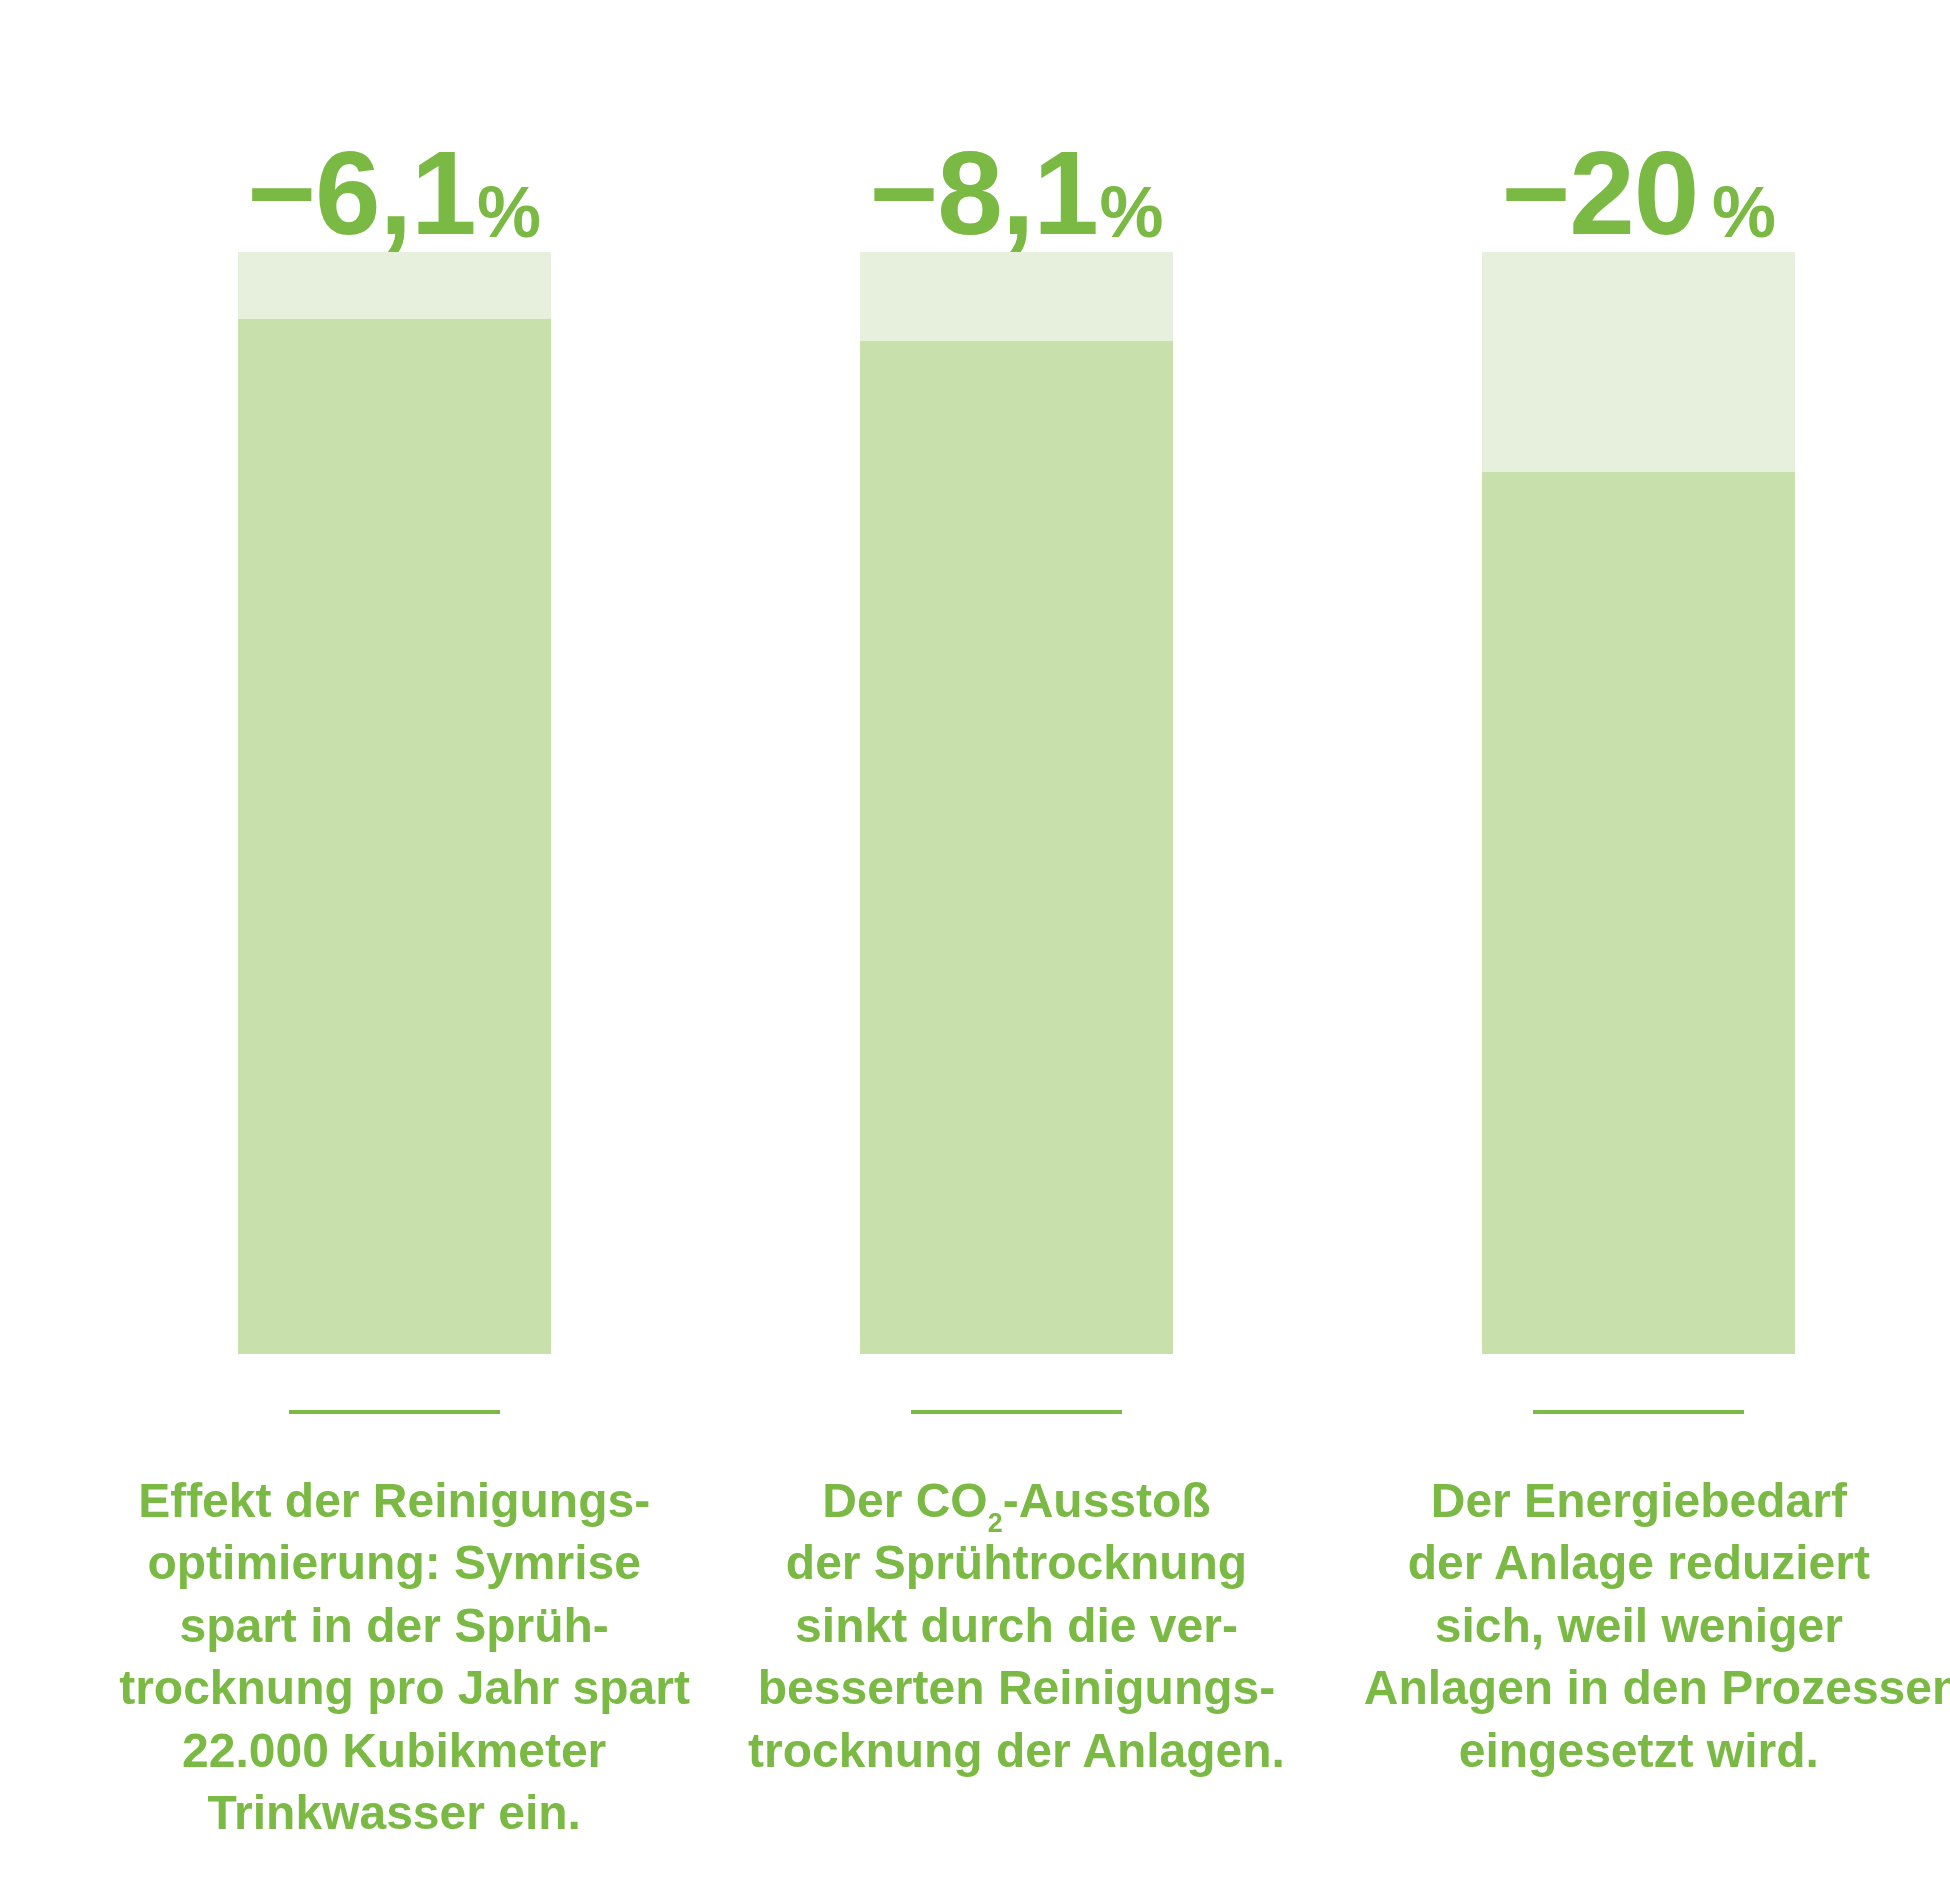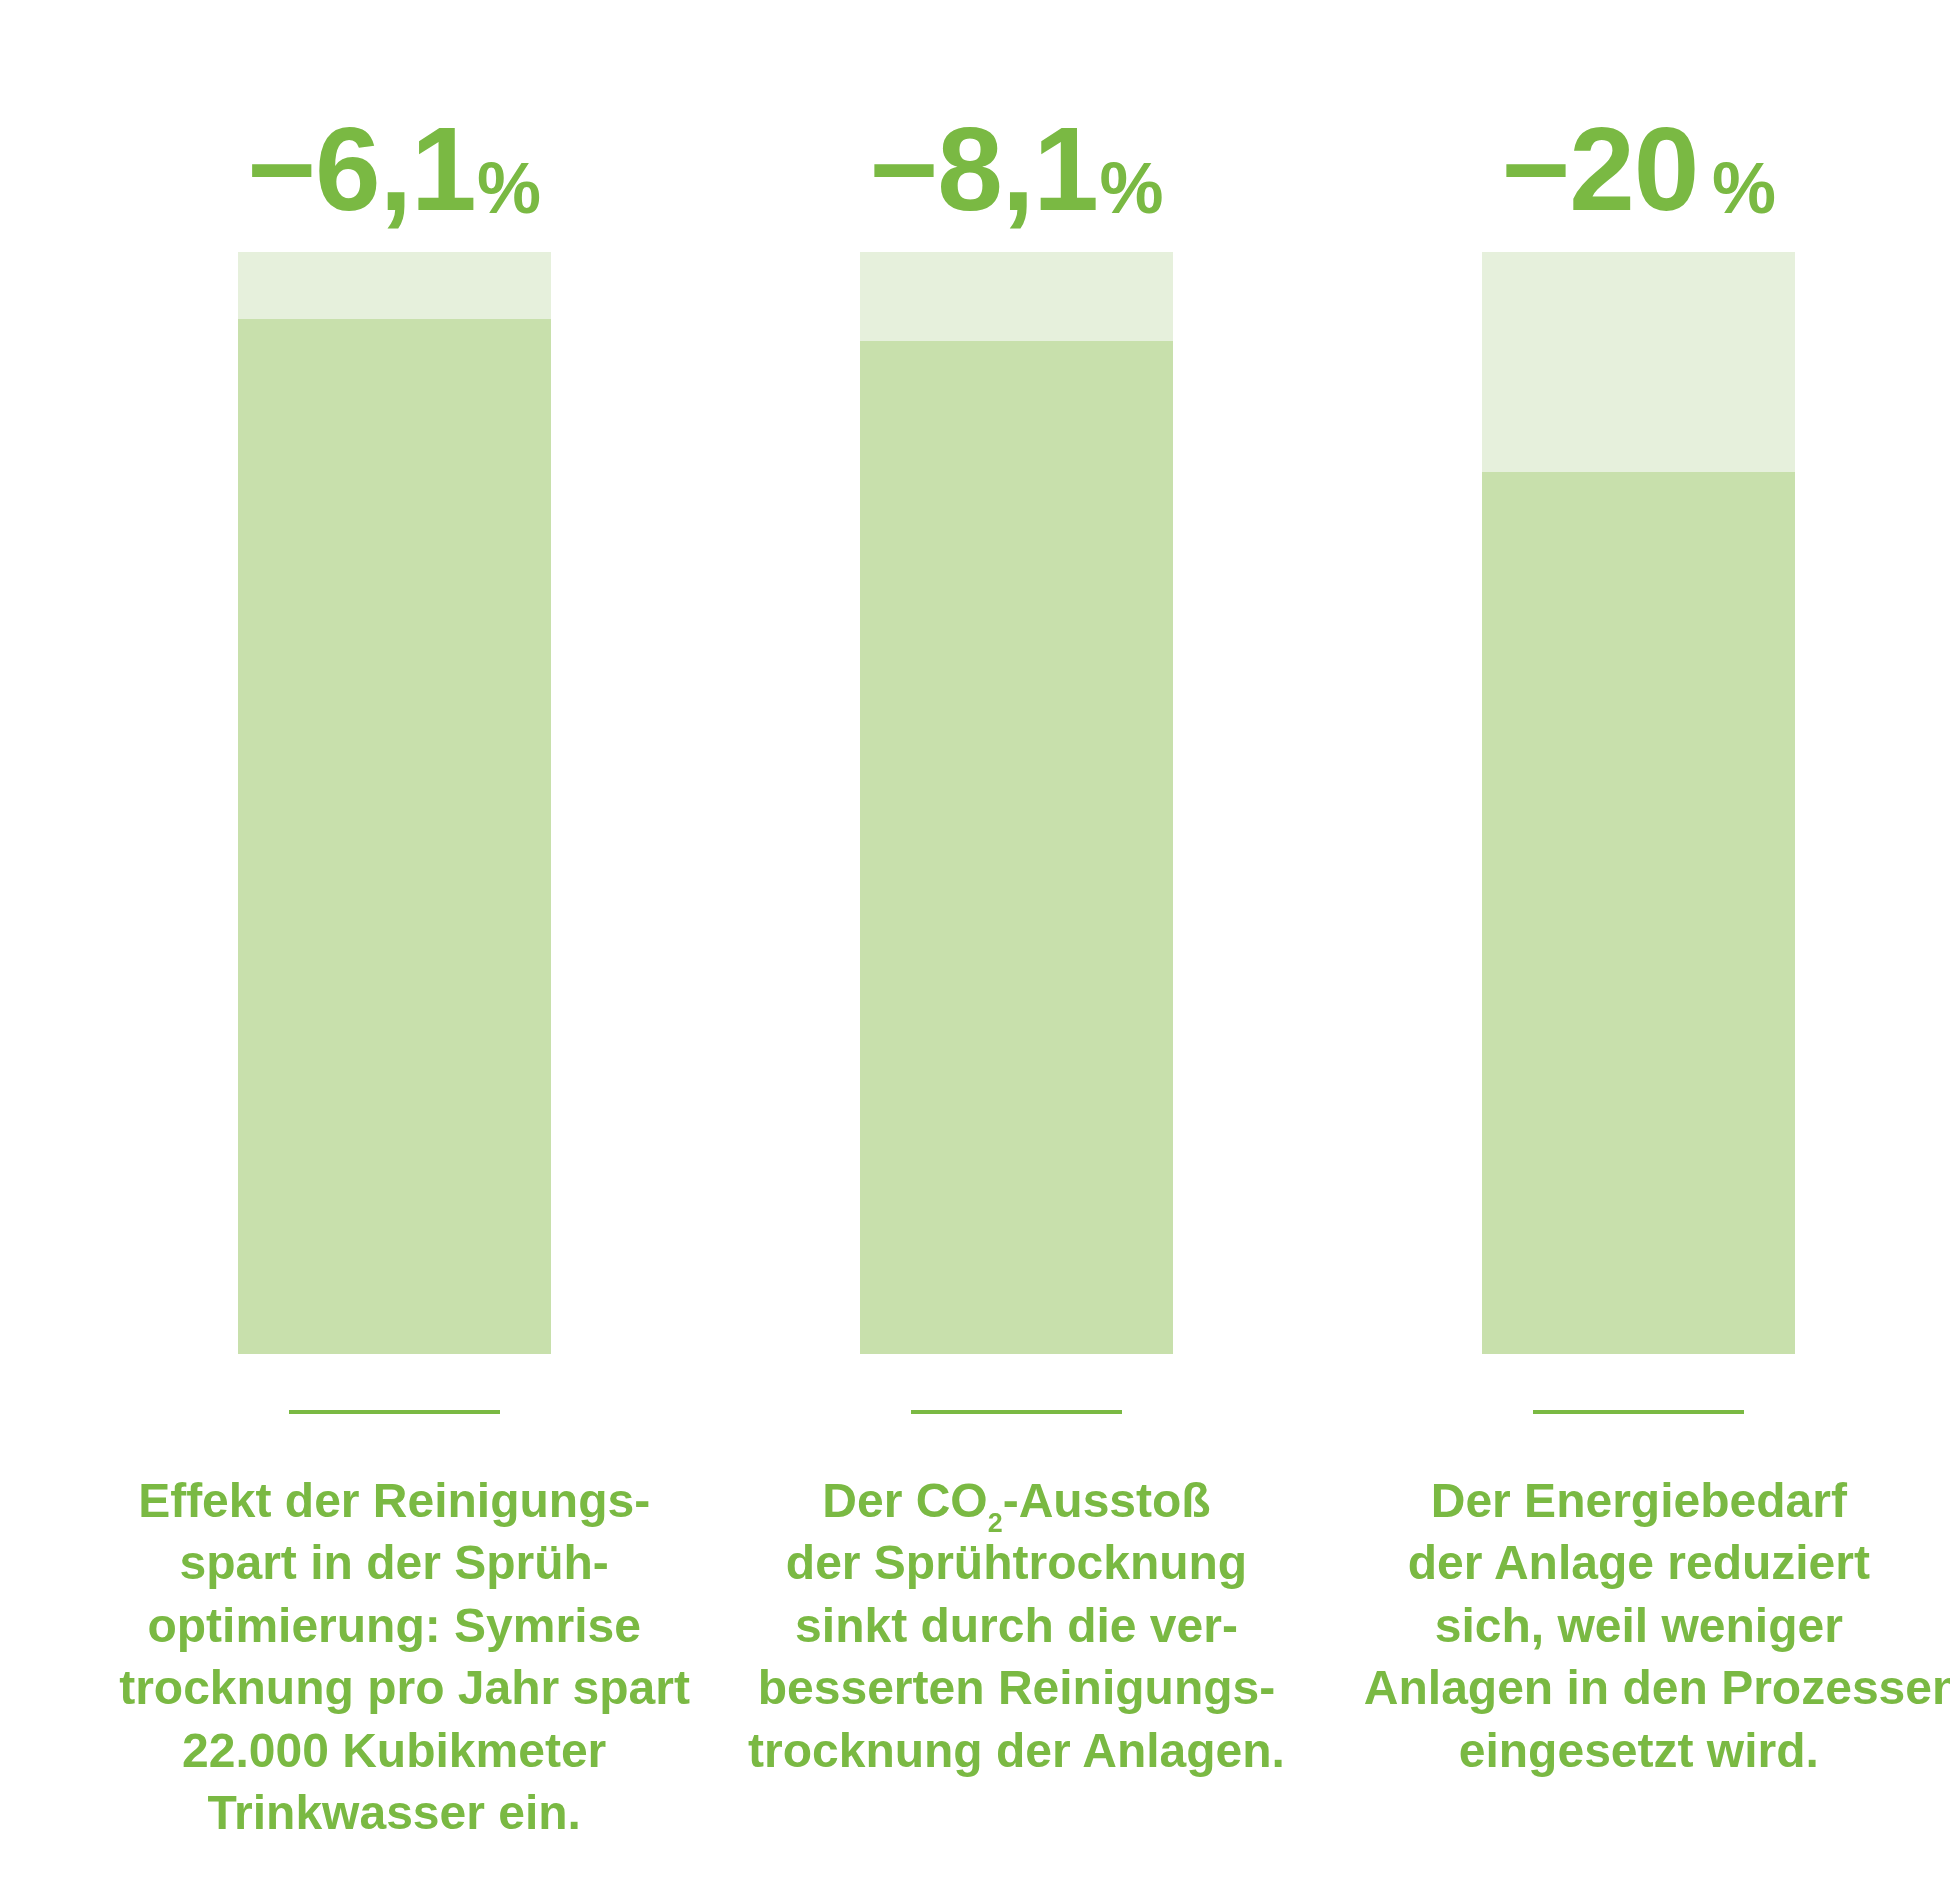--- a/index.html
+++ b/index.html
@@ -38,21 +38,21 @@
   }
 
   
   .headline {
     height: 252px;
     display: flex;
     align-items: flex-end;
     justify-content: flex-end;
     line-height: 1;
     white-space: nowrap;
-    padding-bottom: 32px;
+    padding-bottom: 8px;
     box-sizing: border-box;
   }
   .headline-value {
     font-size: 118px;
     font-weight: 700;
     letter-spacing: -0.01em;
     color: #7AB943;
     line-height: 0.86;
   }
   .headline-unit {
@@ -132,22 +132,22 @@
     <div class="bar">
       <div class="bar-fill" style="height: 93.9%;"></div>
     </div>
 
     <div class="divider-wrap">
       <div class="divider"></div>
     </div>
 
     <div class="caption">
       <span class="line">Effekt der Reinigungs-</span>
+      <span class="line">optimierung: Symrise</span>
       <span class="line">spart in der Sprüh-</span>
-      <span class="line">optimierung: Symrise</span>
       <span class="line">trocknung pro Jahr spart</span>
       <span class="line">22.000 Kubikmeter</span>
       <span class="line">Trinkwasser ein.</span>
     </div>
   </div>
 
   <div class="column">
 
     <div class="headline">
       <span class="headline-value">−8,1</span>

